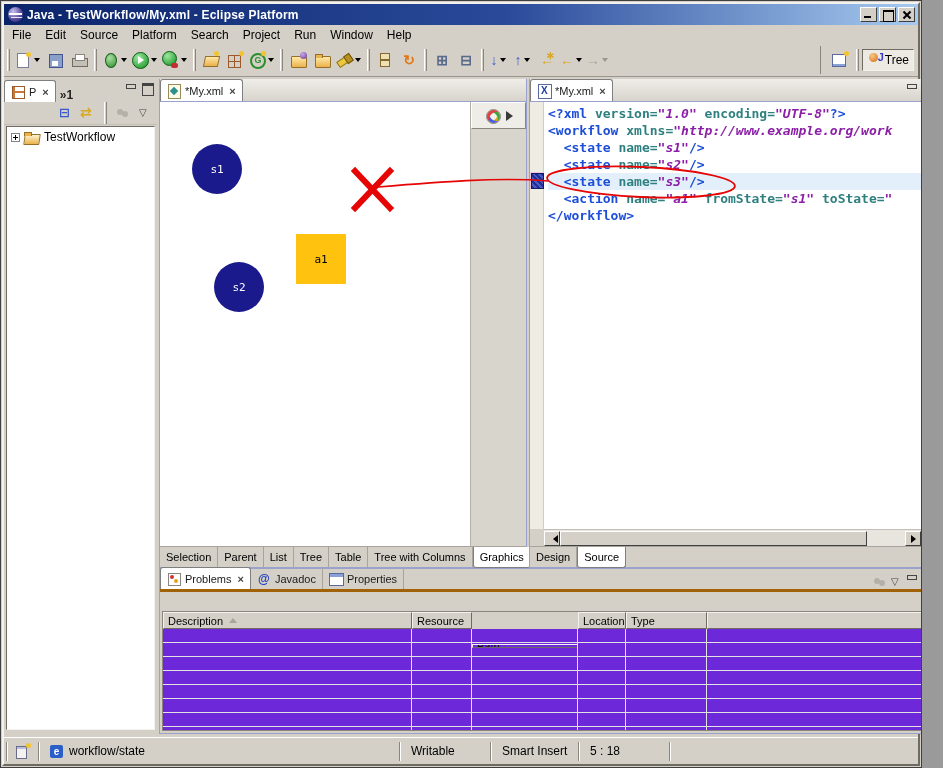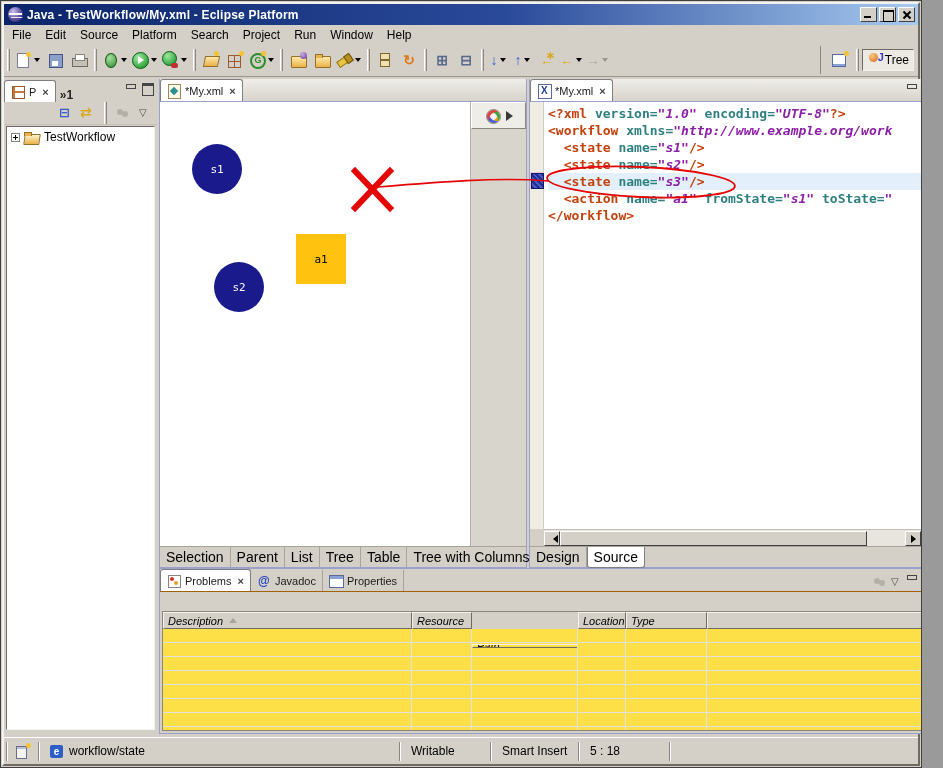--- a/index.html
+++ b/index.html
@@ -81,21 +81,21 @@
   .k-persp-new::before{content:"";position:absolute;left:1px;top:3px;width:12px;height:11px;background:#fff;border:1px solid #5a6a9a;box-shadow:0 -2px 0 #8aa0d8 inset;}
   .k-persp-new::after{content:"";position:absolute;right:0;top:0;width:5px;height:5px;background:#f4c430;border-radius:50%;}
   .k-java::before{content:"";position:absolute;left:2px;top:2px;width:9px;height:9px;border-radius:50%;background:radial-gradient(circle at 35% 30%,#f8c888,#d86a10);}
   .k-java::after{content:"J";position:absolute;right:1px;top:0px;color:#3a3acc;font:bold 11px "Liberation Sans",sans-serif;}
 
   
   .viewtab-row{display:flex;align-items:flex-end;height:23px;position:relative;}
   .tab{display:flex;align-items:center;gap:4px;height:21px;padding:0 6px;font-size:11px;
        border-right:1px solid #a8a49c;color:#1a1a1a;white-space:nowrap;}
   .tab.active{background:#fff;border:1px solid #7f7f7f;border-bottom:none;border-radius:3px 3px 0 0;height:22px;}
-  .btab{display:flex;align-items:center;height:20px;padding:0 6px;font-size:14px;border-right:1px solid #a8a49c;white-space:nowrap;}
+  .btab{display:flex;align-items:center;height:20px;padding:0 6px;font-size:11px;border-right:1px solid #a8a49c;white-space:nowrap;}
   .btab.active{background:#fff;border:1px solid #7f7f7f;border-top:none;border-radius:0 0 3px 3px;height:21px;}
   .closex{font:bold 11px "Liberation Sans",sans-serif;color:#444;margin-left:2px;}
   .chev{font:bold 12px "Liberation Sans",sans-serif;color:#222;padding:0 4px;}
   .mmbtns{position:absolute;right:2px;top:3px;display:flex;gap:3px;}
   .mmb{width:14px;height:12px;position:relative;}
   .mmb-min::before{content:"";position:absolute;left:2px;right:2px;top:2px;height:3px;border:1px solid #444;}
   .mmb-max::before{content:"";position:absolute;left:1px;top:1px;width:10px;height:9px;border:1px solid #444;border-top-width:3px;}
   .ditherv{background:#e8e5df;background-image:repeating-conic-gradient(#fff 0% 25%,#cfccc4 25% 50%);background-size:2px 2px;}
 
   
@@ -130,21 +130,21 @@
   .ged-btabs,.xed-btabs{position:absolute;left:0;right:0;bottom:0;height:21px;display:flex;background:#D4D0C8;border-top:1px solid #a8a49c;}
 
   .xed-body{position:absolute;left:0;top:23px;right:0;bottom:38px;display:flex;background:#fff;}
   .ruler{width:14px;background:#EFECE4;border-right:1px solid #d0cdc5;position:relative;}
   .ruler-mark{position:absolute;left:0;width:14px;height:17px;background:#F2C8DC;}
   .ruler-mark::before{content:"";position:absolute;left:1px;top:1px;width:11px;height:14px;
      background:repeating-linear-gradient(45deg,#202E96 0 2px,#4A5AC0 2px 4px);border:1px solid #101A66;}
   .code{flex:1;padding:3px 0 0 4px;font:bold 13px/17px "DejaVu Sans Mono",monospace;white-space:pre;overflow:hidden;position:relative;}
   .code-line{height:17px;}
   .code-line.hl{background:#E3F0FB;}
-  .sg-tag{color:#c2410c;} .sg-attr{color:#2E7F7F;} .sg-pl{color:#000;}
+  .sg-tag{color:#1d4ed8;} .sg-attr{color:#2E7F7F;} .sg-pl{color:#000;}
   .sg-val{color:#8B20A6;font-style:italic;}
   .vscroll{width:17px;background:#e8e5df;display:flex;flex-direction:column;border-left:1px solid #c4c0b8;}
   .sbtn{height:16px;background:#D4D0C8;border:1px solid;border-color:#fff #404040 #404040 #fff;position:relative;flex:none;}
   .tri{position:absolute;left:4px;width:0;height:0;border-left:4px solid transparent;border-right:4px solid transparent;}
   .tri-up{top:5px;border-bottom:5px solid #000;} .tri-down{top:5px;border-top:5px solid #000;}
   .sbtn-h{width:16px;height:15px;background:#D4D0C8;border:1px solid;border-color:#fff #404040 #404040 #fff;position:relative;flex:none;}
   .tri-left{top:3px;left:4px;border-top:4px solid transparent;border-bottom:4px solid transparent;border-right:5px solid #000;}
   .tri-right{top:3px;left:5px;border-top:4px solid transparent;border-bottom:4px solid transparent;border-left:5px solid #000;}
   .vtrack{flex:1;} 
   .hscroll{position:absolute;left:14px;right:17px;bottom:21px;height:17px;display:flex;align-items:center;background:#e8e5df;border-top:1px solid #c4c0b8;}
@@ -159,23 +159,23 @@
   .ti-xml::after{content:"X";position:absolute;left:4px;top:1px;color:#2040a0;font:bold 10px "Liberation Sans",sans-serif;}
   .ti-problems::before{content:"";position:absolute;left:1px;top:1px;width:11px;height:11px;background:#fff;border:1px solid #8a867e;}
   .ti-problems::after{content:"";position:absolute;left:3px;top:3px;width:4px;height:4px;background:#d83030;border-radius:50%;box-shadow:4px 4px 0 #e8a020;}
   .ti-javadoc::before{content:"@";position:absolute;left:1px;top:0;color:#2040c0;font:bold 12px "Liberation Sans",sans-serif;}
   .ti-props::before{content:"";position:absolute;left:0;top:1px;width:13px;height:11px;background:#fff;border:1px solid #5a6a9a;box-shadow:inset 0 3px 0 #8aa0d8;}
   .ti-pkgexp::before{content:"";position:absolute;left:1px;top:1px;width:11px;height:11px;border:1px solid #9a5a2a;
      background:linear-gradient(#0000 40%,#c87838 40% 55%,#0000 55%),linear-gradient(90deg,#c87838 20%,#0000 20%);}
 
   
   .probs{position:absolute;left:158px;top:567px;width:780px;height:166px;border:1px solid #9AA2CC;background:#D4D0C8;}
-  .probs-tabrow{height:23px;display:flex;align-items:flex-end;position:relative;border-bottom:1px solid #a16207;}
+  .probs-tabrow{height:23px;display:flex;align-items:flex-end;position:relative;border-bottom:3px solid #a16207;}
   .items-label{height:17px;font-size:11px;padding:2px 0 0 4px;}
-  .ptable{position:absolute;left:2px;right:2px;top:42px;bottom:2px;background:#fde047;border:1px solid #8a867e;overflow:hidden;font-style:italic;}
+  .ptable{position:absolute;left:2px;right:2px;top:42px;bottom:2px;background:#6d28d9;border:1px solid #8a867e;overflow:hidden;}
   .phead{display:flex;height:17px;background:#D4D0C8;}
   .pth{border:1px solid;border-color:#f4f2ee #6f6b63 #6f6b63 #f4f2ee;font-size:11px;padding:1px 4px;display:flex;align-items:center;gap:6px;overflow:hidden;white-space:nowrap;}
   .sort-asc{width:0;height:0;border-left:4px solid transparent;border-right:4px solid transparent;border-bottom:5px solid #a8a49c;}
   .prow{display:flex;height:14px;border-bottom:1px solid #e2e2e2;}
   .pcell{border-right:1px solid #e2e2e2;height:100%;}
 
   
   .statusbar{position:absolute;left:3px;bottom:3px;right:3px;height:27px;display:flex;align-items:center;border-top:1px solid #fff;}
   .sb-sep{width:2px;height:19px;border-left:1px solid #8a867e;border-right:1px solid #fff;margin:0 2px;}
   .sb-cell{height:22px;display:flex;align-items:center;padding:0 8px;font-size:12px;white-space:nowrap;}

